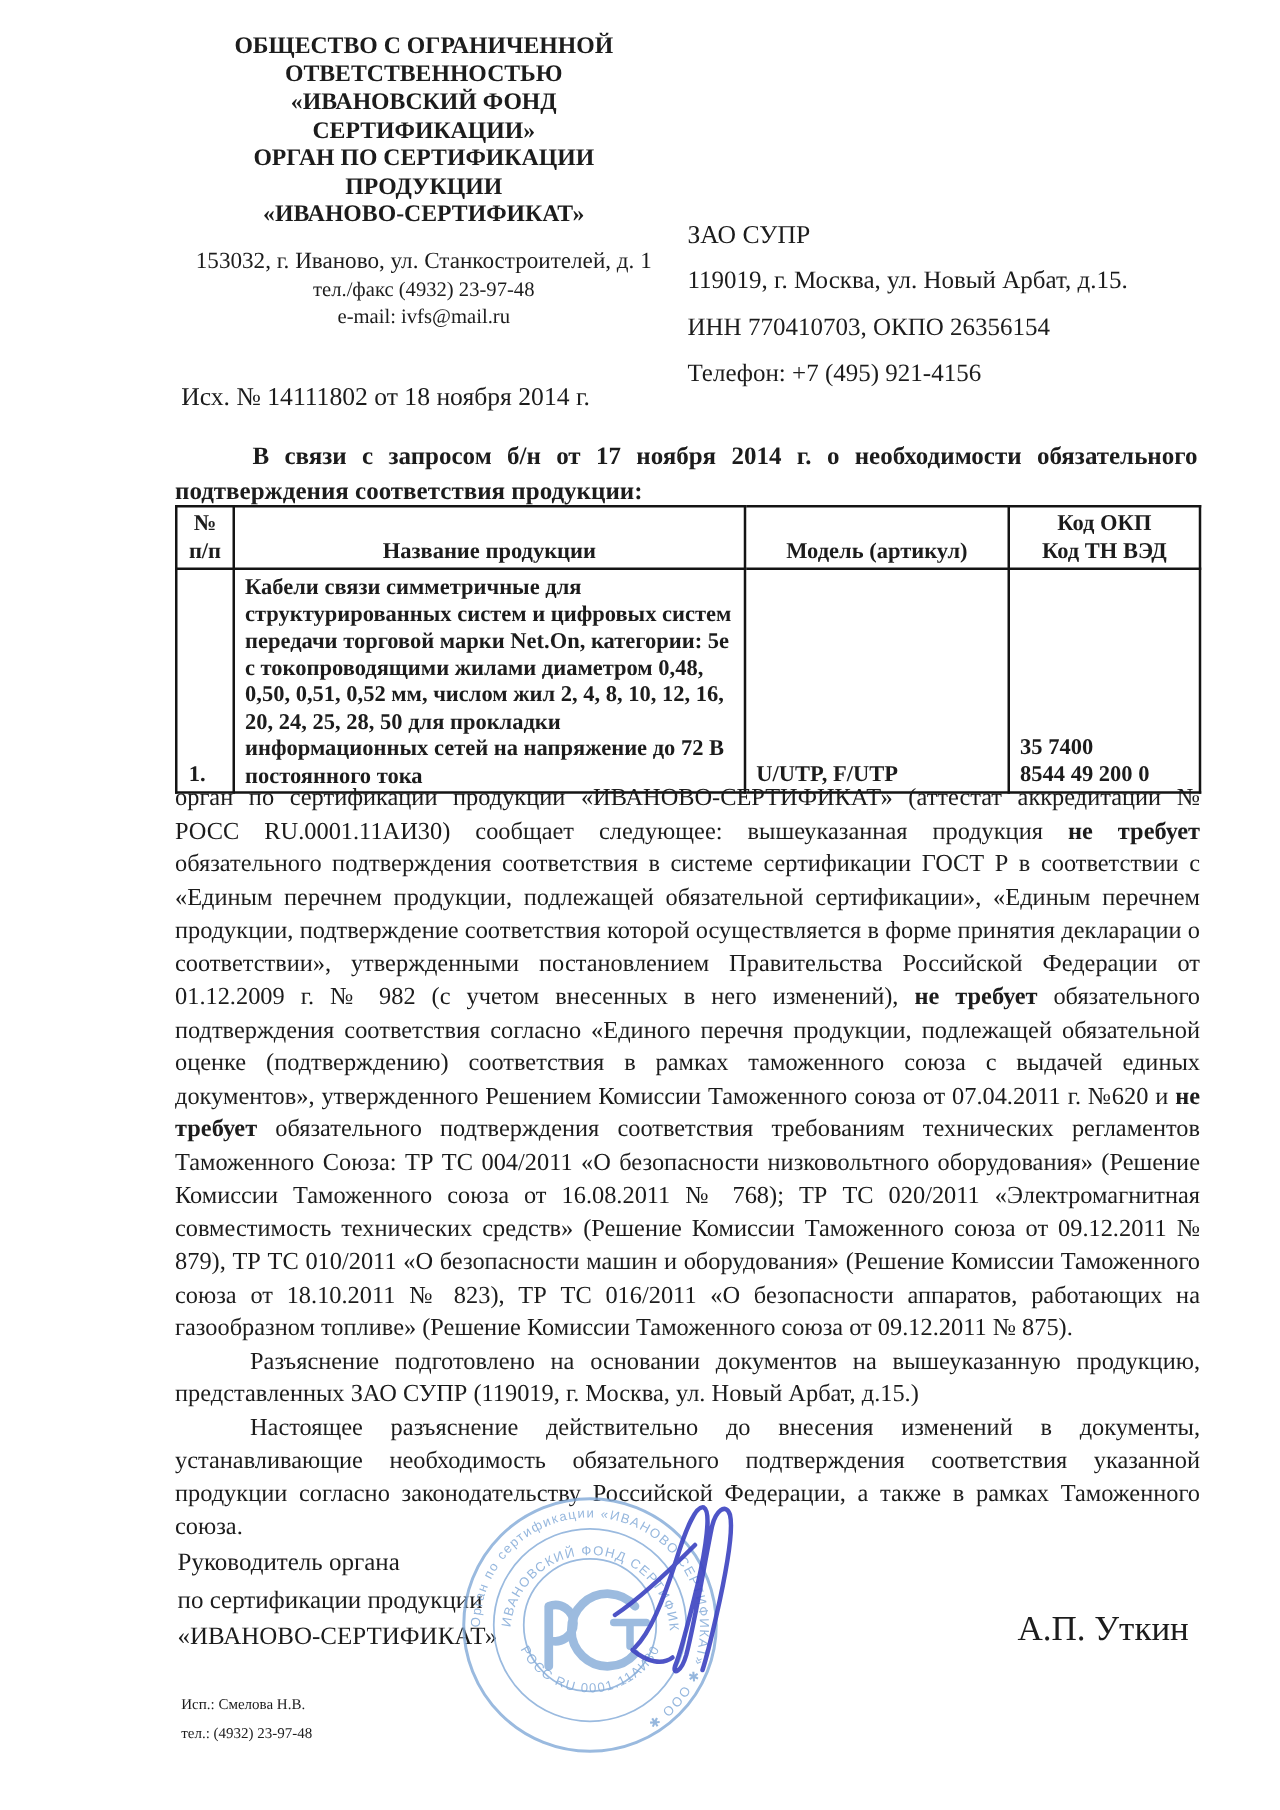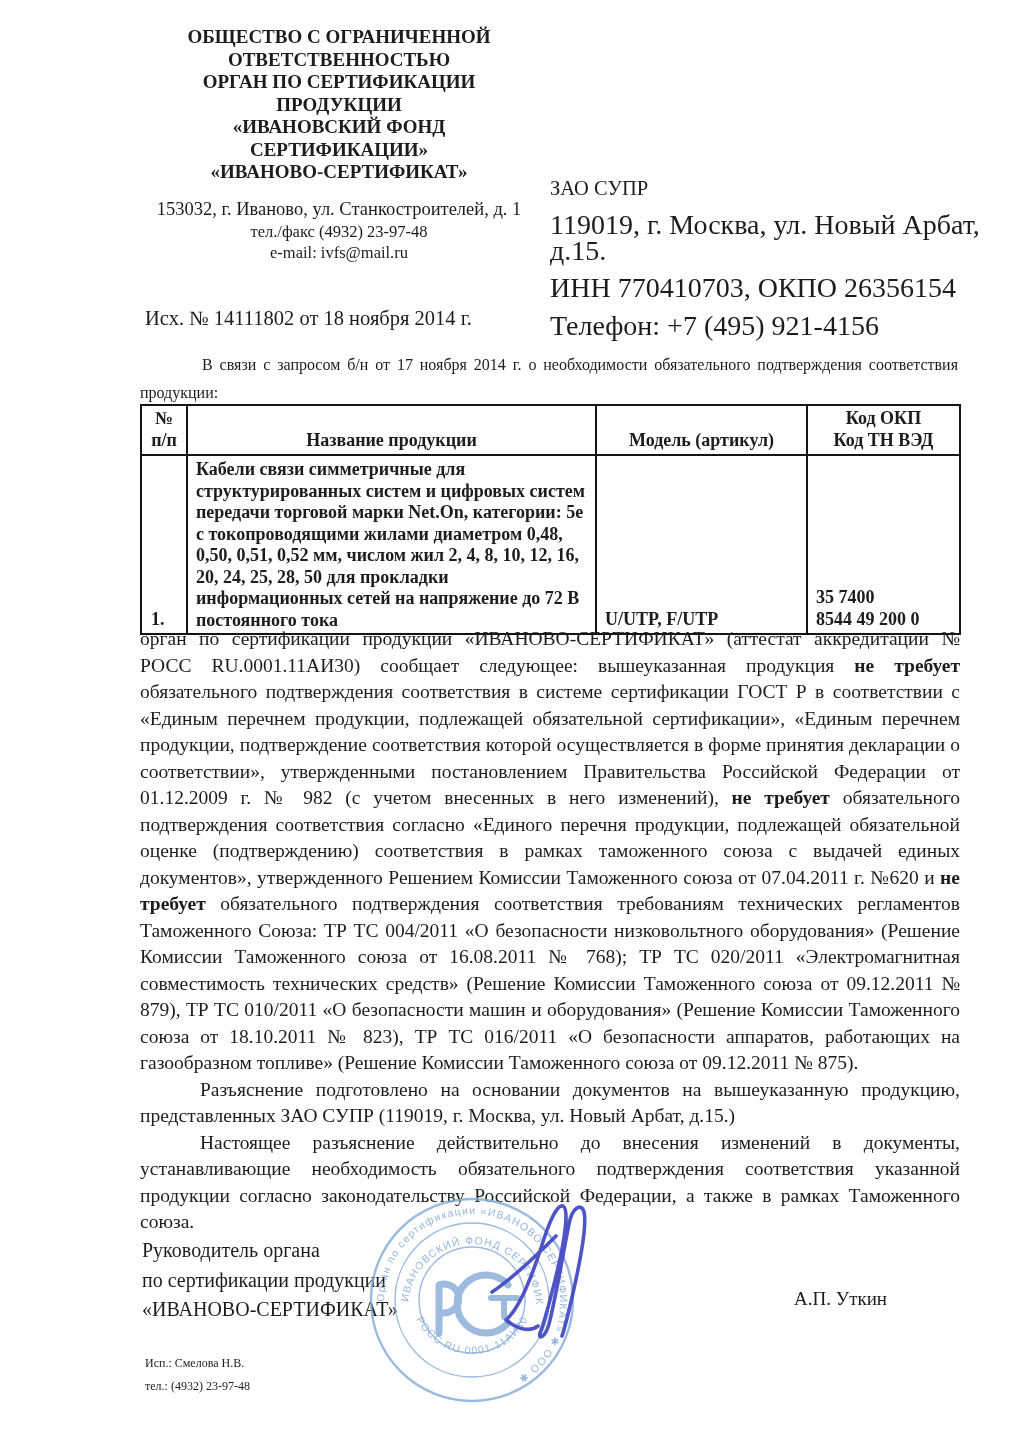--- a/index.html
+++ b/index.html
@@ -11,62 +11,62 @@
     color:#1c1c1c;
   }
   
   .sender { position:absolute; left:145px; top:26px; width:388px; text-align:center; }
   .sender .b { font-weight:bold; font-size:19px; line-height:22.5px; }
   .sender .addr { font-size:18.5px; line-height:23px; margin-top:14px; }
   .sender .small { font-size:16.5px; line-height:21px; }
   
   .recipient { position:absolute; left:550px; top:177px; width:440px; }
   .recipient .name { font-size:20.5px; margin-bottom:8px; }
-  .recipient .line { font-size:28px; line-height:25.5px;margin-top:12px; }
+  .recipient .line { font-size:20px; line-height:25.5px;margin-top:12px; }
   
   .refline { position:absolute; left:145px; top:307px; font-size:20.5px; }
   
   .intro { position:absolute; left:140px; top:351px; width:818px;
-           font-size:16px; line-height:28px; text-align:justify; text-indent:62px; }
+           font-size:20px; line-height:28px; text-align:justify; text-indent:62px;font-weight:bold; }
   
   .ptable { position:absolute; left:140px; top:404px; width:819px;
             border-collapse:collapse; table-layout:fixed; }
   .ptable td { border:2px solid #141414; font-weight:bold; font-size:18px;
                line-height:21.5px; padding:2px 4px; }
   .ptable .hdr td { text-align:center; vertical-align:bottom; padding-bottom:3px; }
   .col-num  { width:46px; }
   .col-name { width:409px; }
   .col-model{ width:211px; }
   .col-code { width:153px; }
   .cell-name { text-align:left; vertical-align:top; padding:3px 6px 2px 8px !important; }
   .cell-bottom { vertical-align:bottom; text-align:left; padding:2px 4px 3px 8px !important;border-radius:20px; }
   .cell-num { vertical-align:bottom; text-align:left; padding:2px 2px 3px 9px !important; }
   
   .bodytext { position:absolute; left:140px; top:626px; width:820px;
               font-size:19.5px; line-height:26.5px; text-align:justify; }
   .bodytext p.ind { text-indent:60px; }
   
   .sigrole { position:absolute; left:142px; top:1236px; width:360px;
              font-size:20px; line-height:29.5px; z-index:1; }
-  .signame { position:absolute; left:794px; top:1288px; font-size:19px; z-index:1; }
+  .signame { position:absolute; left:814px; top:1288px; font-size:28px; z-index:1; }
   .executor { position:absolute; left:145px; top:1352px; font-size:12px; line-height:23px; z-index:1; }
   
   .stamp-svg { position:absolute; left:364px; top:1192px; z-index:2; }
   .ink-svg   { position:absolute; left:450px; top:1183px; z-index:3; }
 </style>
 </head>
 <body>
 
 <div class="page">
 
   <div class="sender">
     <div class="b">ОБЩЕСТВО С ОГРАНИЧЕННОЙ</div>
     <div class="b">ОТВЕТСТВЕННОСТЬЮ</div>
+    <div class="b">«ИВАНОВСКИЙ ФОНД СЕРТИФИКАЦИИ»</div>
     <div class="b">ОРГАН ПО СЕРТИФИКАЦИИ ПРОДУКЦИИ</div>
-    <div class="b">«ИВАНОВСКИЙ ФОНД СЕРТИФИКАЦИИ»</div>
     <div class="b">«ИВАНОВО-СЕРТИФИКАТ»</div>
     <div class="addr">153032, г. Иваново, ул. Станкостроителей, д. 1</div>
     <div class="small">тел./факс (4932) 23-97-48</div>
     <div class="small">e-mail: ivfs@mail.ru</div>
   </div>
 
   <div class="recipient">
     <div class="name">ЗАО СУПР</div>
     <div class="line">119019, г. Москва, ул. Новый Арбат, д.15.</div>
     <div class="line">ИНН 770410703, ОКПО 26356154</div>

